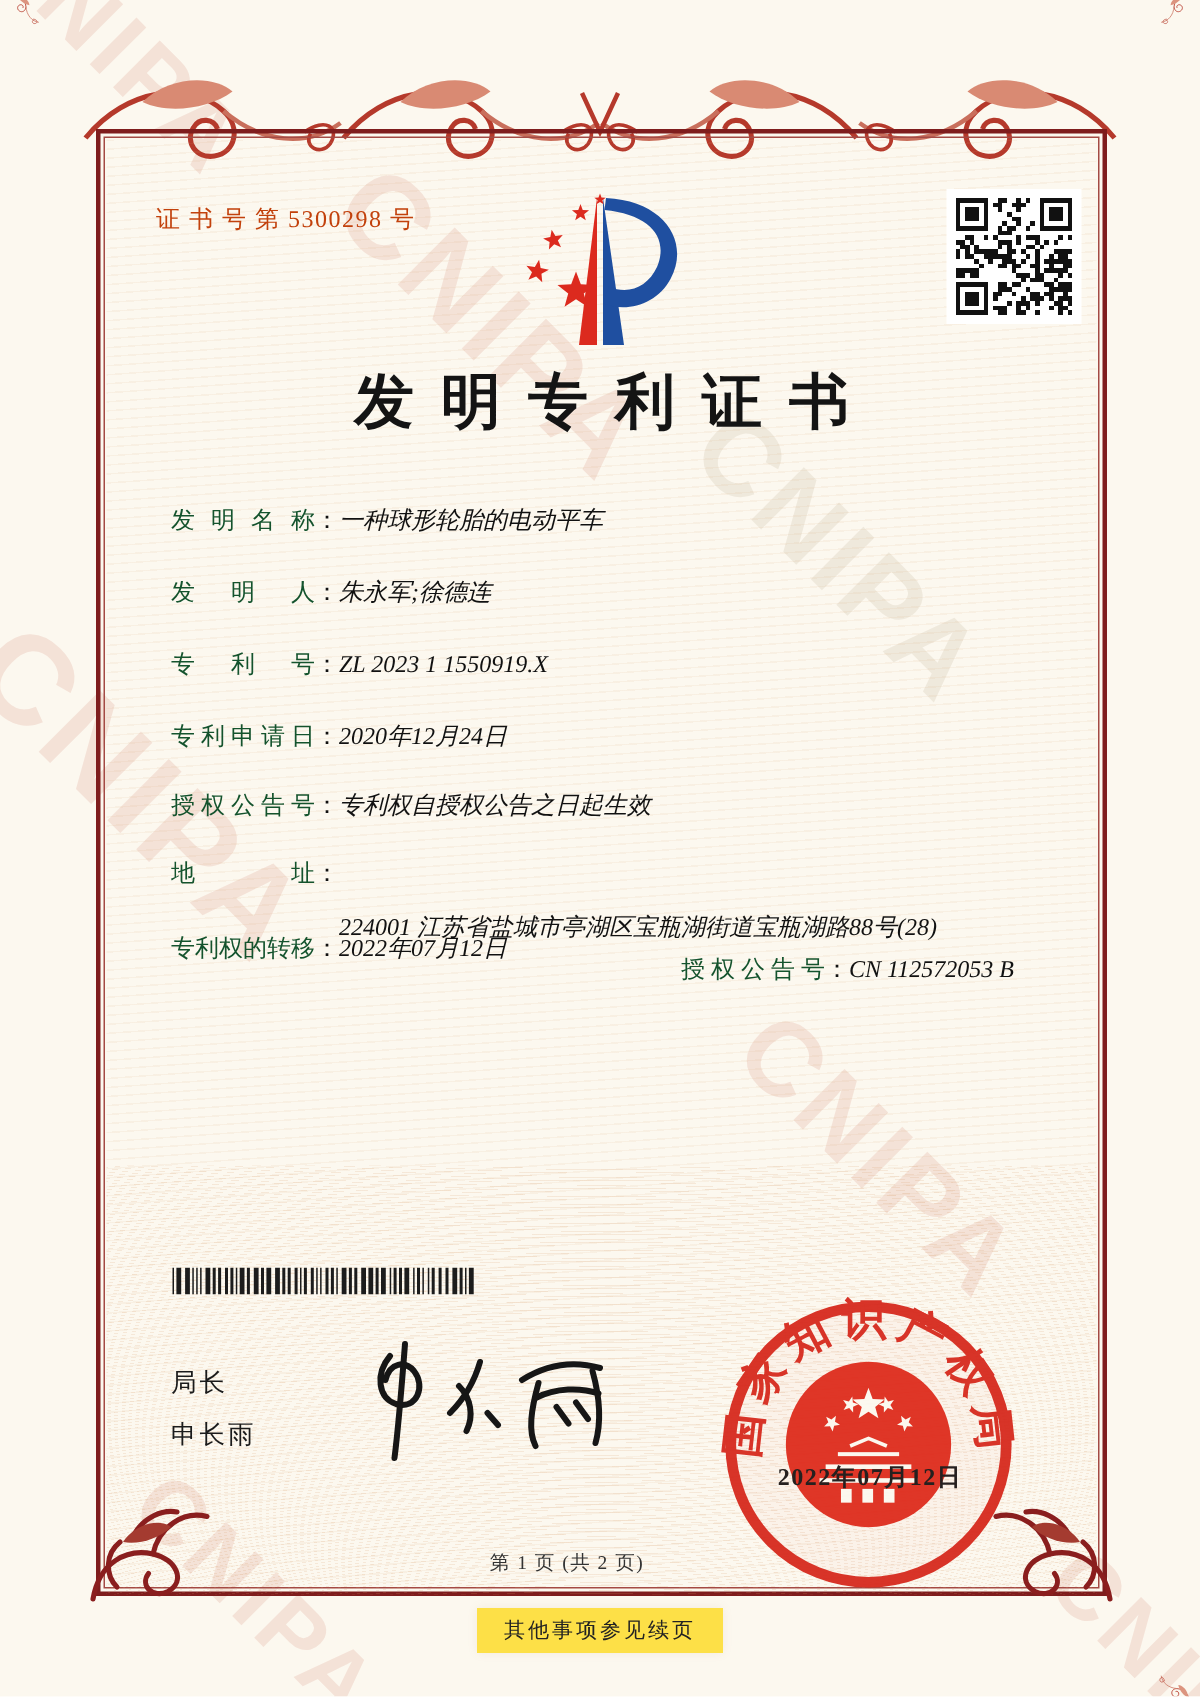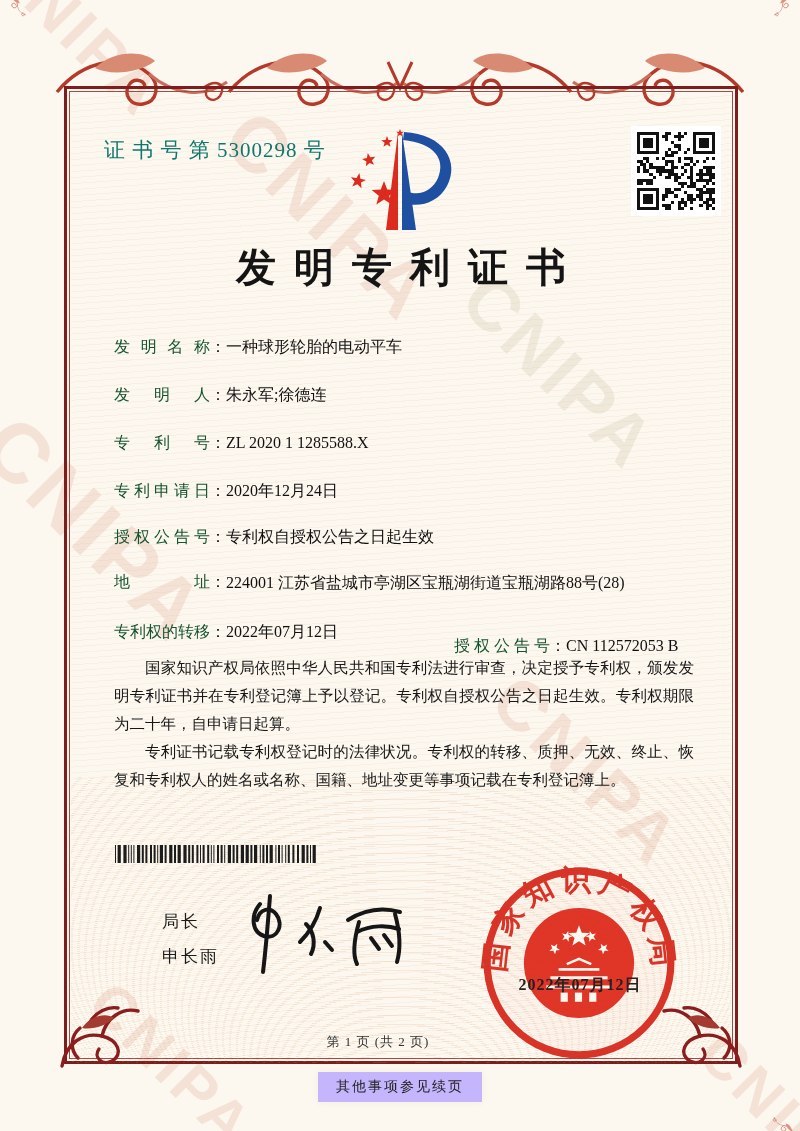--- a/index.html
+++ b/index.html
@@ -22,62 +22,62 @@
   .frame { position:absolute; left:64px; top:86px; width:674px; height:978px;
            border:3px solid #7f1d1d; }
   .frame::before { content:""; position:absolute; inset:2px;
                    border:1px solid #a44a44; pointer-events:none; }
   .guilloche-full { position:absolute; inset:4px; pointer-events:none;
       background:repeating-linear-gradient(176deg, rgba(216,166,116,0.10) 0 1px, transparent 1px 6px); }
   .guilloche-low { position:absolute; left:4px; right:4px; top:688px; height:286px; pointer-events:none;
       background:repeating-radial-gradient(ellipse 1400px 420px at 50% 130%, rgba(214,152,100,0.17) 0 1px, transparent 1px 6px); }
 
   
-  .cert-no { position:absolute; left:104px; top:136px; font-size:21px; letter-spacing:1px; color:#0f766e; }
+  .cert-no { position:absolute; left:104px; top:136px; font-size:16px; letter-spacing:1px; color:#c2410c; }
   .logo { position:absolute; left:342px; top:128px; width:122px; height:108px; }
   .qr-box { position:absolute; left:631px; top:126px; width:90px; height:90px; background:#fff; }
   .qr-box svg { position:absolute; left:6px; top:6px; }
   .doc-title { position:absolute; left:64px; top:240px; width:674px; text-align:center;
                font-size:40px; font-weight:bold; color:#141414;
                letter-spacing:18px; padding-left:18px; }
 
   
   .fields { position:absolute; left:114px; top:333px; width:586px; font-size:16px; }
   .field-row { position:absolute; left:0; white-space:nowrap; }
   .field-label { display:inline-block; width:96px; text-align:justify; text-align-last:justify; color:#14532d; }
   .field-colon { display:inline-block; color:#111; }
-  .field-value { color:#111; }
-  .field-value.wrap { display:inline-block; white-space:normal; width:470px; vertical-align:top; line-height:1.35; }
+  .field-value { color:#111;font-style:italic; }
+  .field-value.wrap { display:inline-block; white-space:normal; width:470px; vertical-align:top; line-height:1.35;margin-top:36px; }
   .grant-group2 { position:absolute; left:340px; top:14px; }
 
   
   .body-text { position:absolute; left:114px; top:654px; width:580px;
                font-size:15.5px; line-height:1.8; text-align:justify; color:#171717; }
   .body-text p { text-indent:2em; }
 
   
   .barcode { position:absolute; left:114px; top:845px; width:208px; height:18px; }
   .director { position:absolute; left:114px; top:910px; font-size:17px; color:#1b1b1b;
               font-family:"Liberation Sans","DejaVu Sans",sans-serif; }
-  .director div { margin-bottom:12px; letter-spacing:2px;margin-left:48px; }
+  .director div { margin-bottom:12px; letter-spacing:2px; }
   .signature { position:absolute; left:230px; top:890px; width:200px; height:90px; }
 
   .seal { position:absolute; left:479px; top:863px; width:200px; height:200px; opacity:.94; }
   .seal-date { position:absolute; left:496px; top:975px; width:168px; text-align:center;
                font-size:16px; font-weight:bold; color:#26201f; letter-spacing:1px; z-index:5; }
 
   .page-info { position:absolute; left:114px; top:1033px; width:528px; text-align:center;
                font-size:13px; color:#333; letter-spacing:1px; }
 
   .flourish { position:absolute; width:84px; height:80px; }
   .flourish.bl { left:56px;  top:992px; }
   .flourish.br { left:662px; top:992px; transform:scaleX(-1); }
 
   .footer-note-wrap { position:absolute; left:0; top:1072px; width:800px; text-align:center; }
-  .footer-note { display:inline-block; background:#c4b5fd; padding:6px 18px; font-size:14px;
+  .footer-note { display:inline-block; background:#fde047; padding:6px 18px; font-size:14px;
                  color:#222; letter-spacing:2px; box-shadow:0 0 6px rgba(180,140,100,0.12); }
 </style>
 </head>
 <body>
 
 <div class="page">
 
   <div class="wm wm-pink" style="left:-30px; top:-8px;   font-size:64px;">CNIPA</div>
   <div class="wm wm-pink" style="left:200px; top:170px;  font-size:78px;">CNIPA</div>
   <div class="wm wm-beige" style="left:440px; top:330px;  font-size:72px;">CNIPA</div>
@@ -344,43 +344,39 @@
   <div class="doc-title">发明专利证书</div>
 
   <div class="fields">
     <div class="field-row" style="top:4px;">
       <span class="field-label">发明名称</span><span class="field-colon">：</span><span class="field-value">一种球形轮胎的电动平车</span>
     </div>
     <div class="field-row" style="top:52px;">
       <span class="field-label">发明人</span><span class="field-colon">：</span><span class="field-value">朱永军;徐德连</span>
     </div>
     <div class="field-row" style="top:100px;">
-      <span class="field-label">专利号</span><span class="field-colon">：</span><span class="field-value">ZL 2020 1 1285588.X</span>
+      <span class="field-label">专利号</span><span class="field-colon">：</span><span class="field-value">ZL 2023 1 1550919.X</span>
     </div>
     <div class="field-row" style="top:148px;">
       <span class="field-label">专利申请日</span><span class="field-colon">：</span><span class="field-value">2020年12月24日</span>
     </div>
     <div class="field-row" style="top:194px;">
       <span class="field-label">授权公告号</span><span class="field-colon">：</span><span class="field-value">专利权自授权公告之日起生效</span>
     </div>
     <div class="field-row" style="top:239px;">
       <span class="field-label">地址</span><span class="field-colon">：</span><span class="field-value wrap">224001 江苏省盐城市亭湖区宝瓶湖街道宝瓶湖路88号(28)</span>
     </div>
     <div class="field-row" style="top:289px;">
       <span class="field-label">专利权的转移</span><span class="field-colon">：</span><span class="field-value">2022年07月12日</span>
       <span class="grant-group2">
         <span class="field-label">授权公告号</span><span class="field-colon">：</span><span class="field-value">CN 112572053 B</span>
       </span>
     </div>
   </div>
 
-  <div class="body-text">
-    <p>国家知识产权局依照中华人民共和国专利法进行审查，决定授予专利权，颁发发明专利证书并在专利登记簿上予以登记。专利权自授权公告之日起生效。专利权期限为二十年，自申请日起算。</p>
-    <p>专利证书记载专利权登记时的法律状况。专利权的转移、质押、无效、终止、恢复和专利权人的姓名或名称、国籍、地址变更等事项记载在专利登记簿上。</p>
-  </div>
 
   <svg id="barcode-svg" class="barcode" viewBox="0 0 208 18" preserveAspectRatio="none">
       <rect x="1" y="0" width="1" height="18" fill="#1c1c1c"></rect>
       <rect x="3.6" y="0" width="3.2" height="18" fill="#1c1c1c"></rect>
       <rect x="9.4" y="0" width="3.2" height="18" fill="#1c1c1c"></rect>
       <rect x="14.2" y="0" width="1" height="18" fill="#1c1c1c"></rect>
       <rect x="16.8" y="0" width="1" height="18" fill="#1c1c1c"></rect>
       <rect x="19.400000000000002" y="0" width="1" height="18" fill="#1c1c1c"></rect>
       <rect x="23.000000000000004" y="0" width="3.2" height="18" fill="#1c1c1c"></rect>
       <rect x="27.800000000000004" y="0" width="2" height="18" fill="#1c1c1c"></rect>

